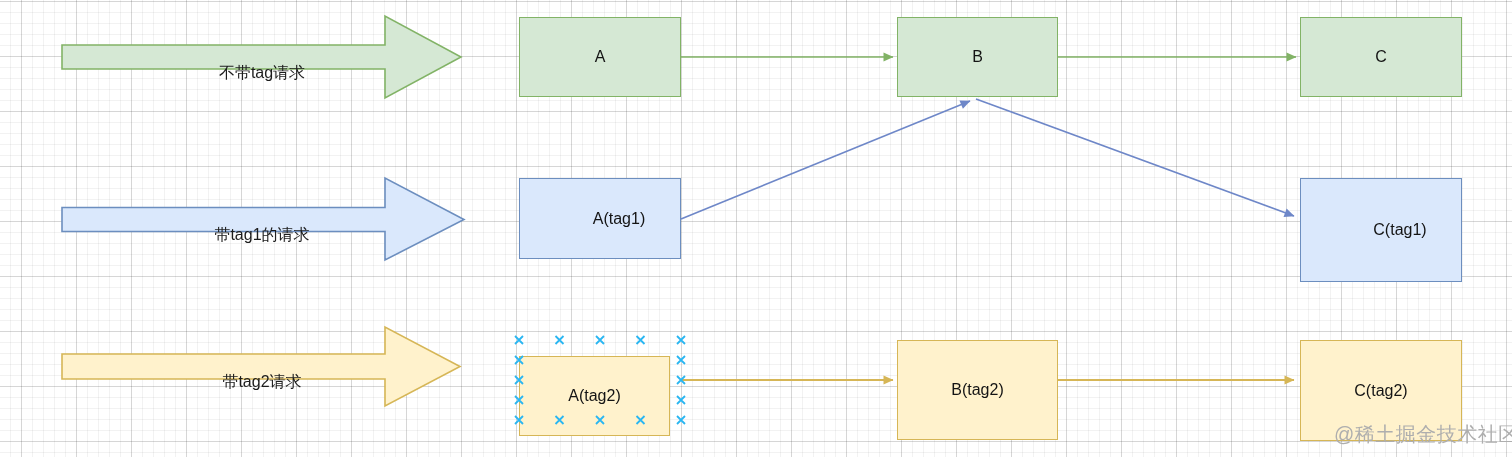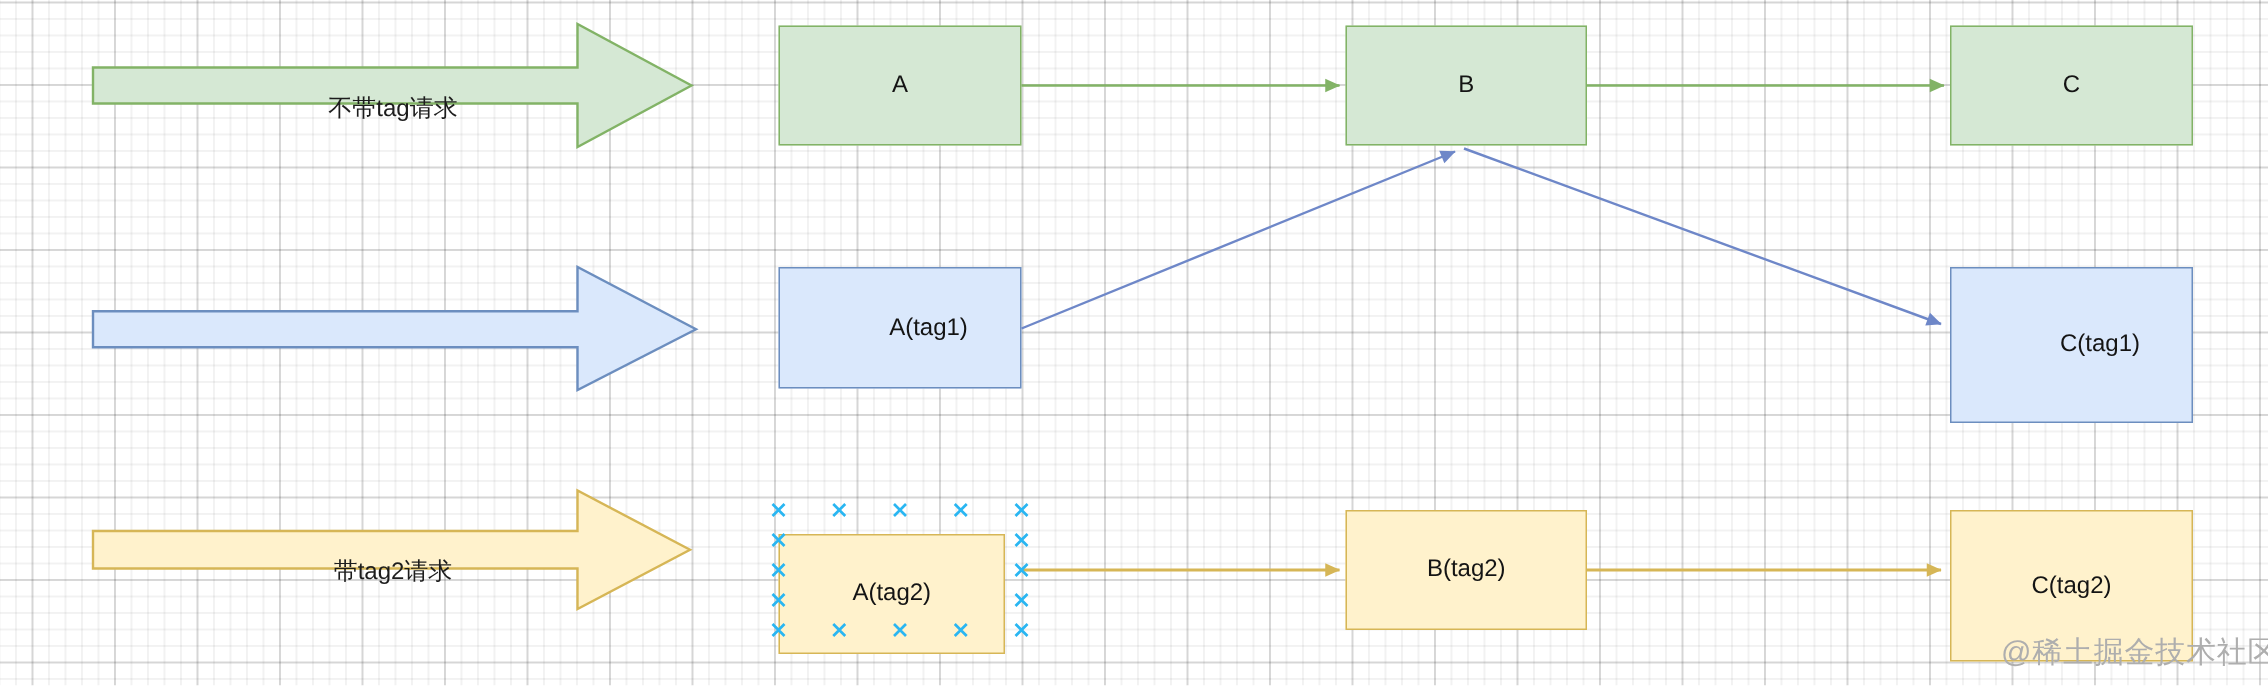--- a/index.html
+++ b/index.html
@@ -87,20 +87,21 @@
         <path d="M677,376 L685,384 M677,384 L685,376" class="handle"></path>
         <path d="M636.5,336 L644.5,344 M636.5,344 L644.5,336" class="handle"></path>
         <path d="M636.5,416 L644.5,424 M636.5,424 L644.5,416" class="handle"></path>
         <path d="M515,396 L523,404 M515,404 L523,396" class="handle"></path>
         <path d="M677,396 L685,404 M677,404 L685,396" class="handle"></path>
         <path d="M677,416 L685,424 M677,424 L685,416" class="handle"></path>
       </g>
   </svg>
 
   <div class="arrow-label" style="top:45px">不带tag请求</div>
+  <div class="arrow-label" style="top:207px">带tag1的请求</div>
   <div class="arrow-label" style="top:354px">带tag2请求</div>
 
   <div class="node green" style="left:519px;top:17px;width:162px;height:80px">
     <span>A</span>
   </div>
   <div class="node green" style="left:897px;top:17px;width:161px;height:80px">
     <span>B</span>
   </div>
   <div class="node green" style="left:1300px;top:17px;width:162px;height:80px">
     <span>C</span>
@@ -109,21 +110,21 @@
   <div class="node blue" style="left:519px;top:178px;width:162px;height:81px">
     <span>A(tag1)</span>
   </div>
   <div class="node blue" style="left:1300px;top:178px;width:162px;height:104px">
     <span>C(tag1)</span>
   </div>
 
   <div class="node yellow" style="left:519px;top:356px;width:151px;height:80px">
     <span>A(tag2)</span>
   </div>
-  <div class="node yellow" style="left:897px;top:340px;width:161px;height:80px">
+  <div class="node yellow" style="left:897px;top:340px;width:161px;height:100px">
     <span>B(tag2)</span>
   </div>
   <div class="node yellow" style="left:1300px;top:340px;width:162px;height:101px">
     <span>C(tag2)</span>
   </div>
 
   <div id="watermark">@稀土掘金技术社区</div>
 </div>
 
 </body></html>

